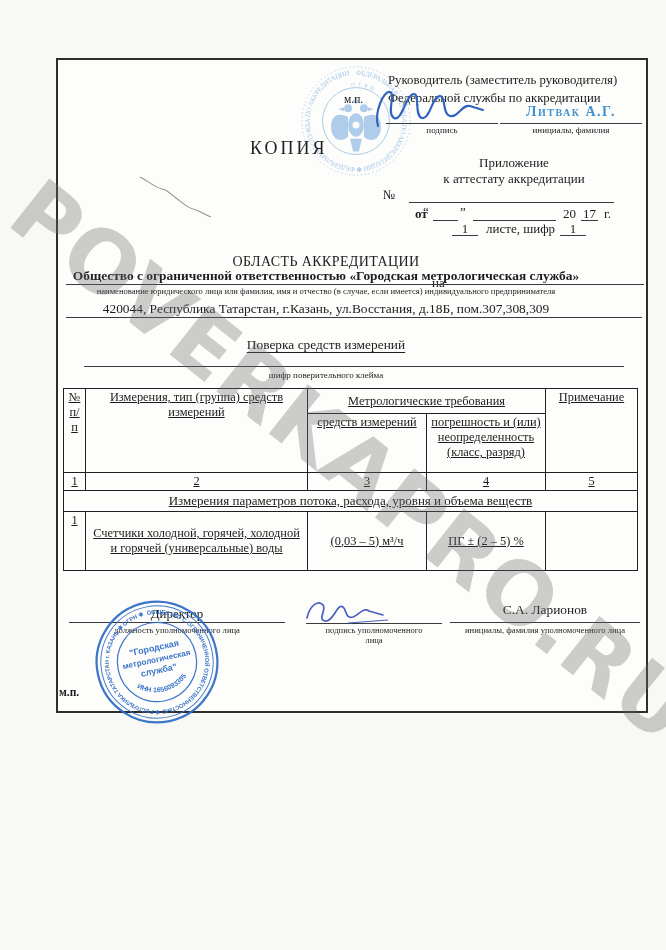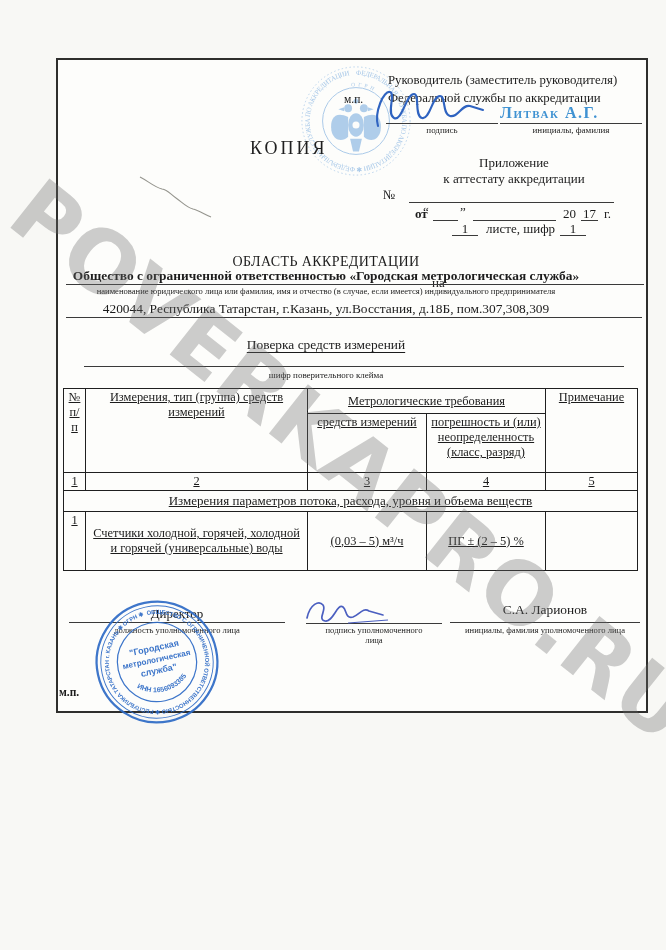--- a/index.html
+++ b/index.html
@@ -11,22 +11,22 @@
   .ctr{text-align:center;}
   .cap{font-size:8.6px;color:#222;}
   .bb{border-bottom:1px solid #3a3a3a;}
   .bt{border-top:1px solid #3a3a3a;height:0;}
   .copy{left:250px;top:138px;font-size:18px;letter-spacing:3px;color:#1f1f1f;}
   .mp-top{left:344px;top:93px;font-size:11.5px;}
   .app1{left:388px;top:73px;width:260px;font-size:12.8px;}
   .app2{left:388px;top:91px;width:260px;font-size:12.8px;}
   .sigline1{left:386px;top:104px;width:112px;height:19px;}
   .podpis{left:386px;top:125px;width:112px;font-size:9px;}
-  .litvak{left:500px;top:104px;width:142px;font-size:16px;font-weight:bold;font-variant:small-caps;
-          letter-spacing:1.5px;color:#3f92d2;}
+  .litvak{left:500px;top:104px;width:142px;font-size:14px;font-weight:bold;font-variant:small-caps;
+          letter-spacing:1.5px;color:#3f92d2;text-align:center;}
   .sigline2{left:500px;top:104px;width:142px;height:19px;}
   .initials{left:500px;top:125px;width:142px;font-size:9px;}
   .anx1{left:429px;top:155px;width:170px;font-size:13px;}
   .anx2{left:429px;top:171px;width:170px;font-size:13px;}
   .numsign{left:383px;top:187px;font-size:13px;}
   .numline{left:409px;top:189px;width:205px;height:13px;}
   .fs13{font-size:13px;}
   .ot{left:415px;top:206px;font-weight:bold;}
   .q1{left:423px;top:204px;}
   .blank1{left:433px;top:206px;width:25px;height:14px;}

